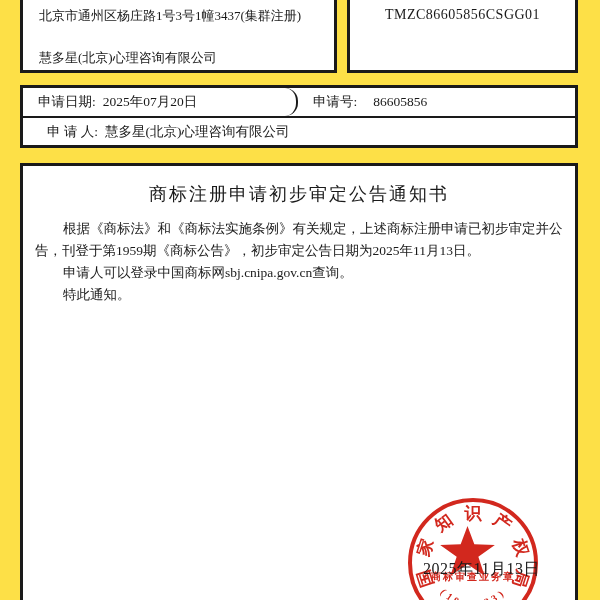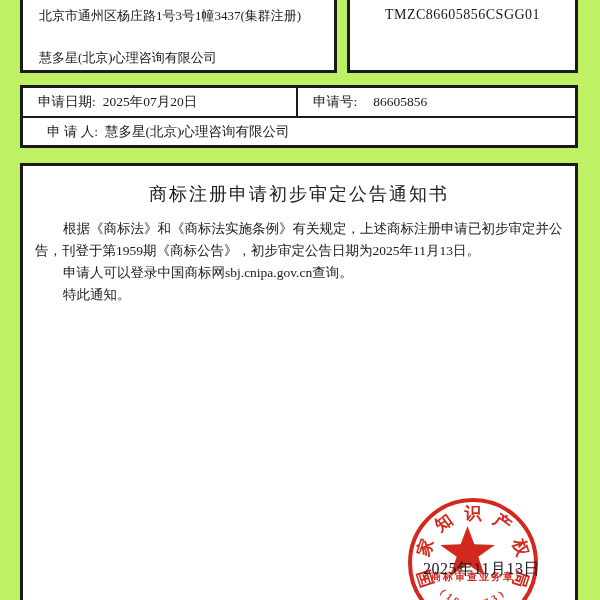--- a/index.html
+++ b/index.html
@@ -5,39 +5,39 @@
   :root {
     --ink: #1a1a1a;
     --seal-red: #d2281e;
   }
   html, body { margin: 0; padding: 0; background: #fff; }
   #page {
     position: relative;
     width: 600px;
     height: 600px;
     overflow: hidden;
-    background: #bef264;
+    background: #fde047;
     color: var(--ink);
     font-family: "Liberation Serif", "DejaVu Serif", serif;
   }
   .box {
     position: absolute;
     box-sizing: border-box;
     border: 3px solid var(--ink);
     background: #fff;
   }
   
   #address-box { left: 20px; top: -36px; width: 317px; height: 109px; padding: 40px 16px 0 16px; font-size: 13px; }
   #address-box .line2 { margin-top: 24px; }
   
   #code-box { left: 347px; top: -36px; width: 231px; height: 109px; padding-top: 40px; text-align: center; font-size: 14px; letter-spacing: 0.5px; }
   
   #info-box { left: 20px; top: 85px; width: 558px; height: 63px; font-size: 13.5px; }
   #info-row1 { display: flex; height: 30px; border-bottom: 2px solid var(--ink); box-sizing: border-box; }
-  #info-cell-date { width: 275px; border-right: 2px solid var(--ink); box-sizing: border-box; display: flex; align-items: center; padding-left: 15px; }
+  #info-cell-date { width: 275px; border-right: 2px solid var(--ink); box-sizing: border-box; display: flex; align-items: center; padding-left: 15px; border-radius: 13px; }
   #info-cell-number { flex: 1; display: flex; align-items: center; padding-left: 15px; }
   #info-row2 { height: 27px; display: flex; align-items: center; padding-left: 24px; }
   .label { white-space: pre; }
   .value { margin-left: 7px; }
   #info-cell-number .value { margin-left: 16px; }
   
   #main-box { left: 20px; top: 163px; width: 558px; height: 470px; padding: 14px 12px 0 12px; }
   #notice-title { text-align: center; font-size: 18px; letter-spacing: 2px; margin: 2px 0 12px 0; font-weight: normal; font-family: Liberation Mono, monospace; }
   .body-line { font-size: 13.5px; line-height: 22px; white-space: pre; }
   .body-line.indent { padding-left: 28px; }

